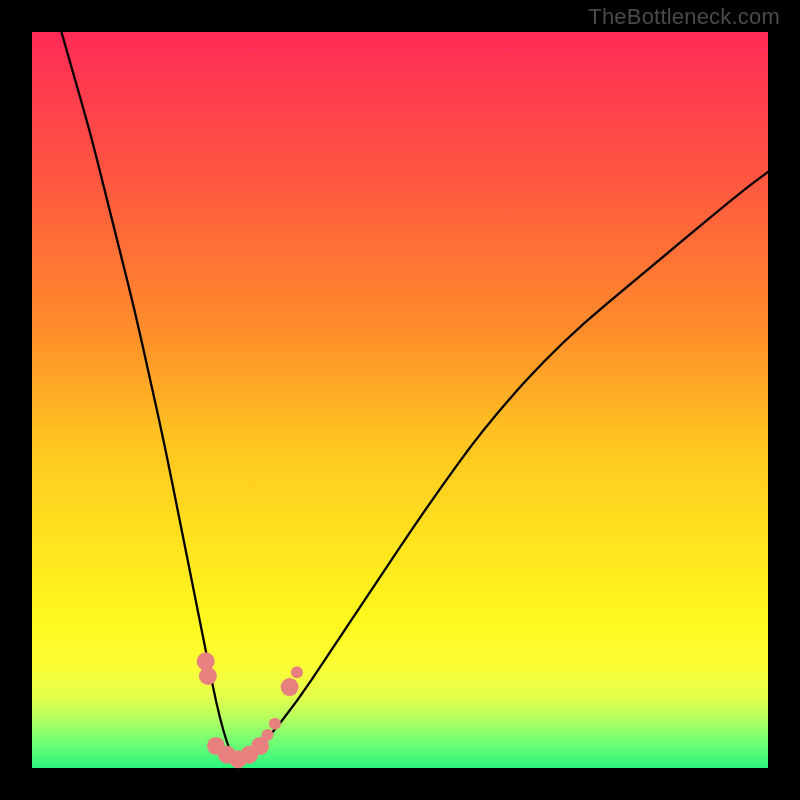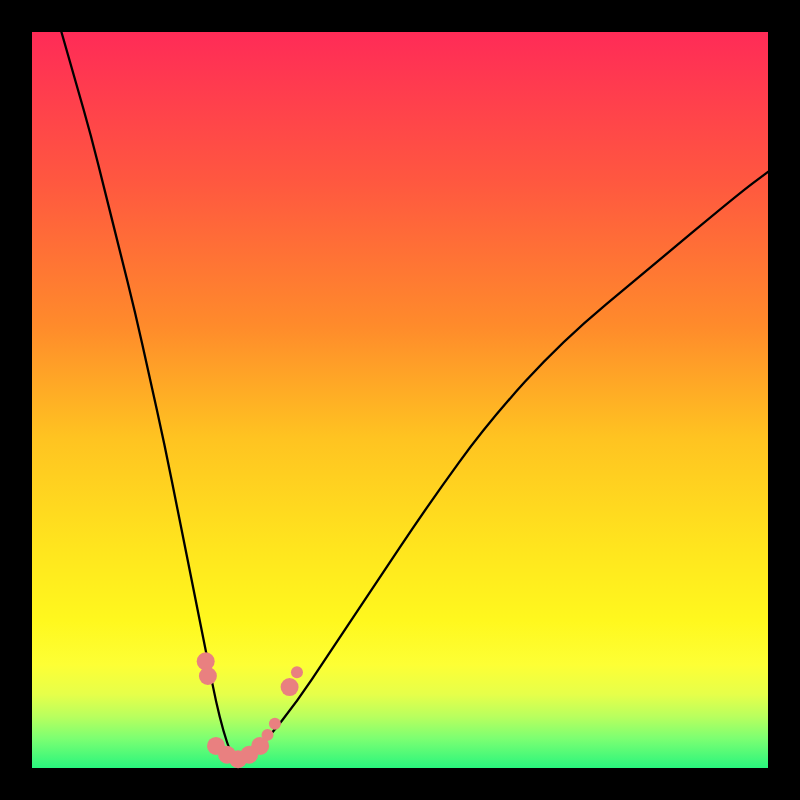--- a/index.html
+++ b/index.html
@@ -63,13 +63,14 @@
         <circle cx="227.04000000000002" cy="754.752" r="9" fill="#e98080"></circle>
         <circle cx="238.08" cy="759.168" r="9" fill="#e98080"></circle>
         <circle cx="249.11999999999998" cy="754.752" r="9" fill="#e98080"></circle>
         <circle cx="260.15999999999997" cy="745.92" r="9" fill="#e98080"></circle>
         <circle cx="267.52" cy="734.88" r="6" fill="#e98080"></circle>
         <circle cx="274.88" cy="723.8399999999999" r="6" fill="#e98080"></circle>
         <circle cx="289.59999999999997" cy="687.04" r="9" fill="#e98080"></circle>
         <circle cx="296.96" cy="672.32" r="6" fill="#e98080"></circle>
       </g>
   </svg>
+  <div class="watermark">TheBottleneck.com</div>
 </div>
 
 </body></html>

